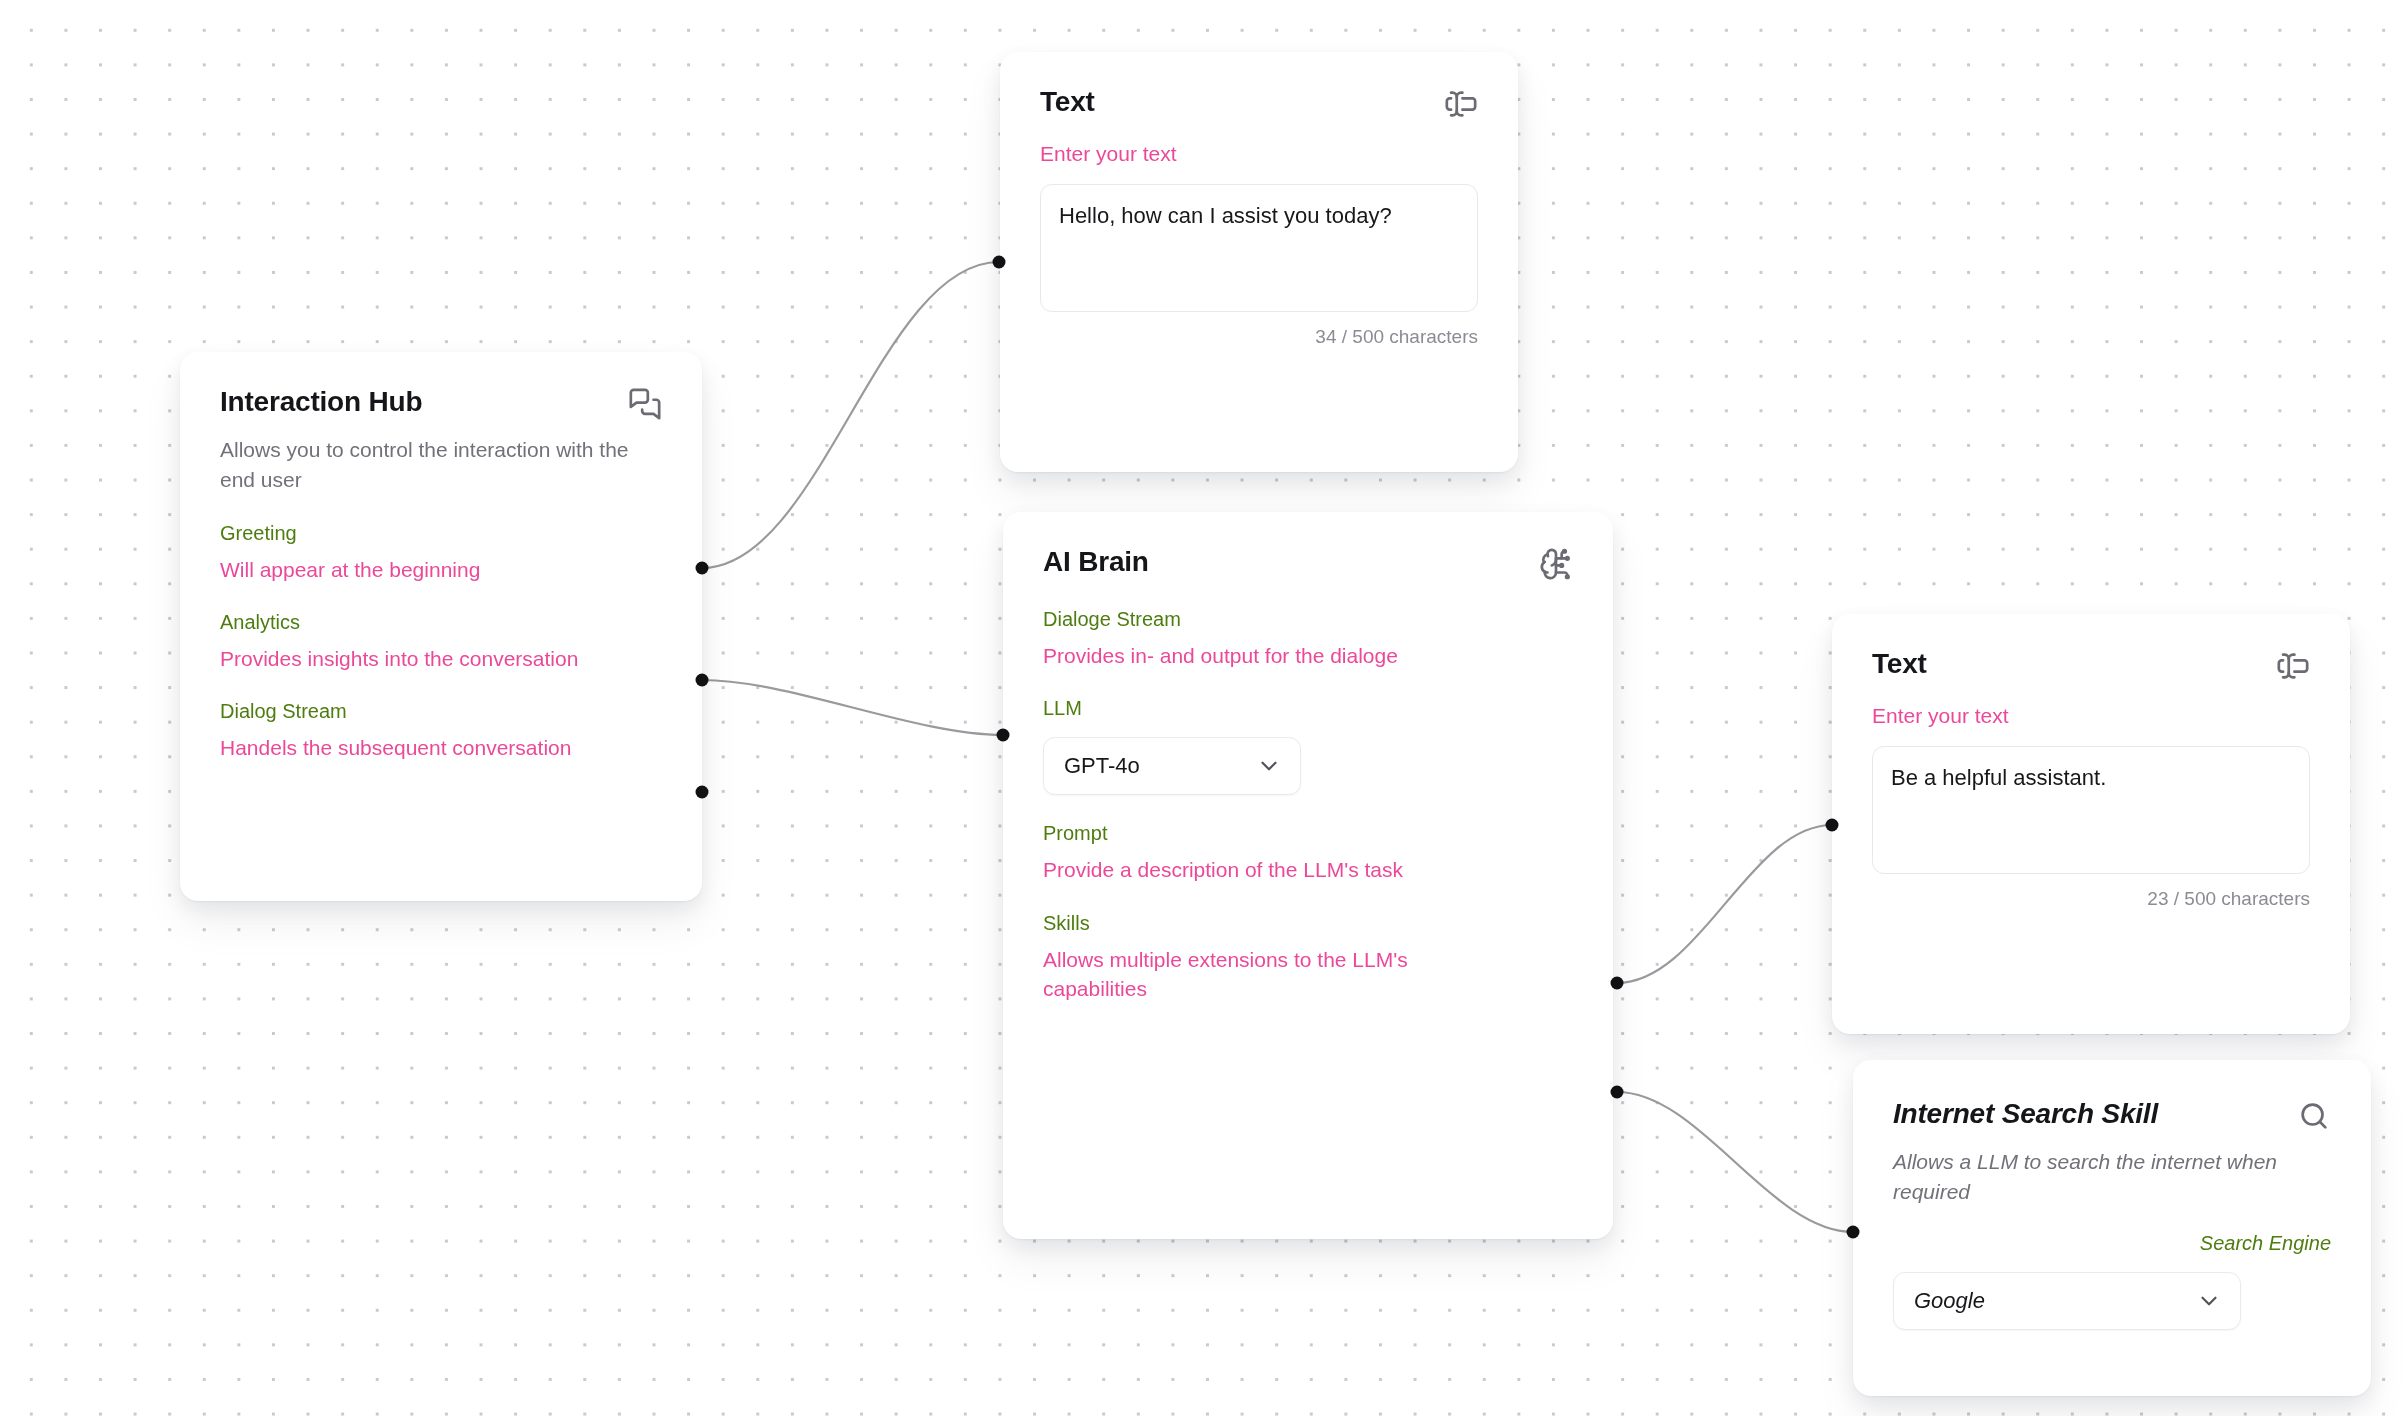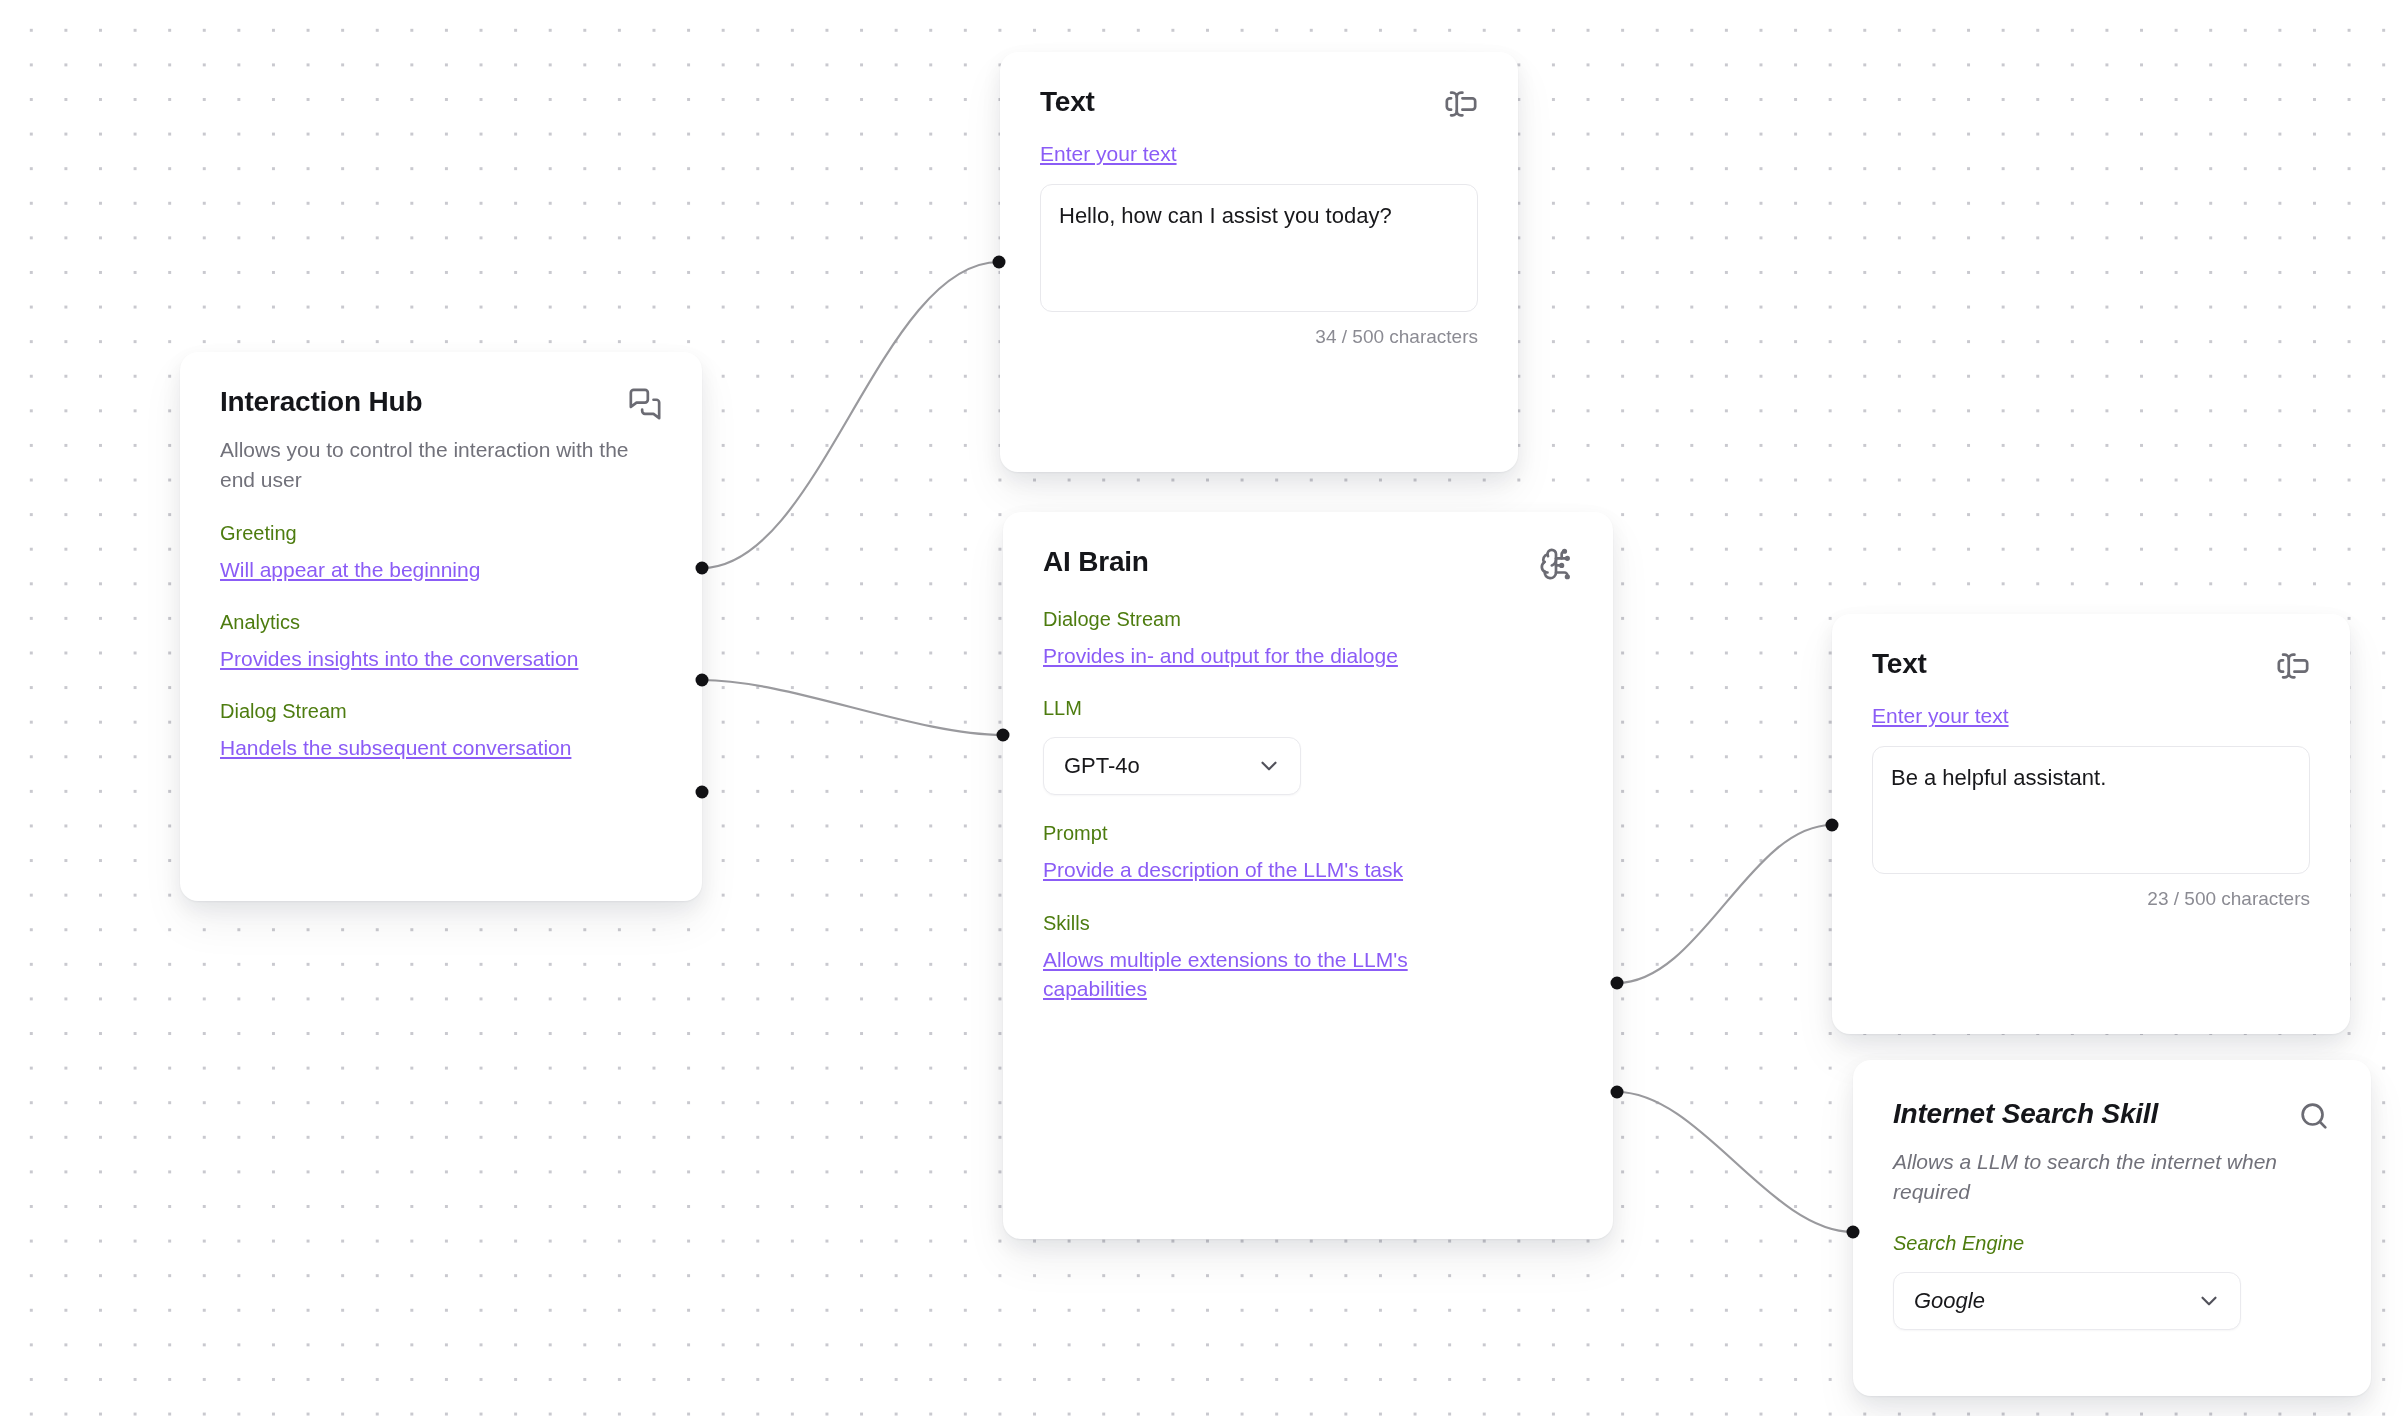--- a/index.html
+++ b/index.html
@@ -86,24 +86,23 @@
   }
 
   .field-group { margin-top: 26px; }
   .field-label {
     font-size: 20px;
     color: #4d7c0f;
     line-height: 1.25;
   }
   .field-sub {
     font-size: 21px;
-    color: #8b5cf6;
+    color: #ec4899;
     line-height: 1.4;
     margin-top: 9px;
-    text-decoration: underline;
   }
 
   
   .ta-wrap { margin-top: 16px; }
   .ta-box {
     border: 1.5px solid #e8e8ec;
     border-radius: 12px;
     background: #ffffff;
     height: 128px;
     padding: 16px 18px;
@@ -300,21 +299,21 @@
         <div class="node-title">Internet Search Skill</div>
         <span class="node-icon">
           <svg viewBox="0 0 24 24" fill="none" stroke="currentColor" stroke-width="1.9" stroke-linecap="round" stroke-linejoin="round">
             <circle cx="11" cy="11" r="7"></circle>
             <path d="m20 20-3.9-3.9"></path>
           </svg>
         </span>
       </div>
       <div class="node-desc" style="max-width:400px;">Allows a LLM to search the internet when required</div>
 
-      <div class="field-group" style="margin-top:24px;">
+      <div class="field-group" style="margin-top:24px;text-align:right;">
         <div class="field-label">Search Engine</div>
         <div class="select-box" style="width:348px;">
           <span>Google</span>
           <span class="chev">
             <svg viewBox="0 0 24 24" fill="none" stroke="currentColor" stroke-width="2" stroke-linecap="round" stroke-linejoin="round">
                 <path d="m6 9 6 6 6-6"></path>
               </svg>
           </span>
         </div>
       </div>

